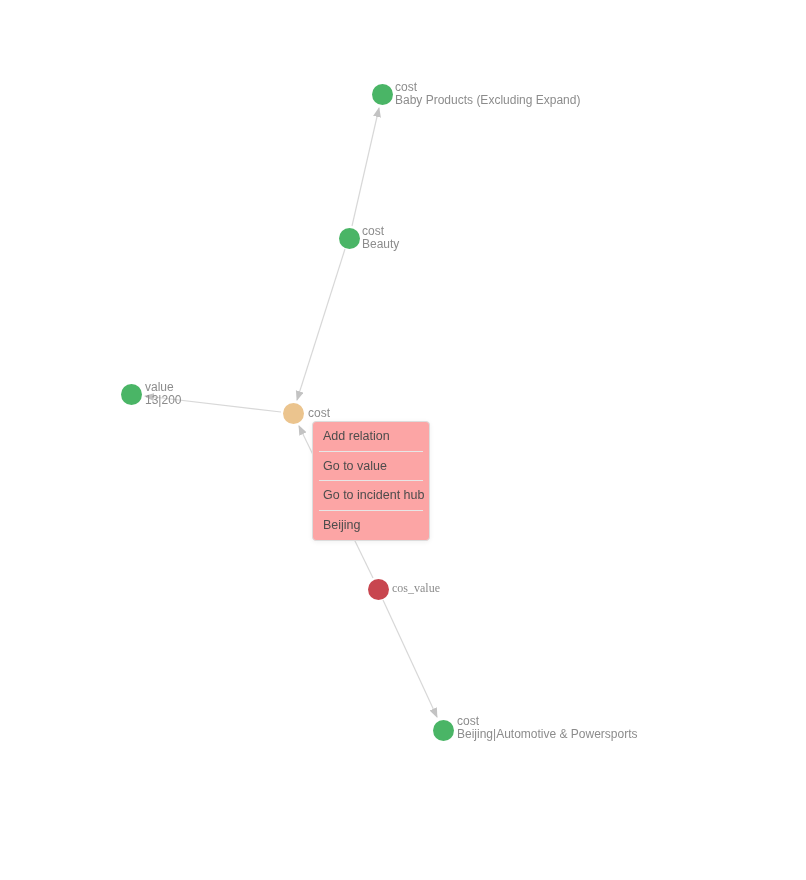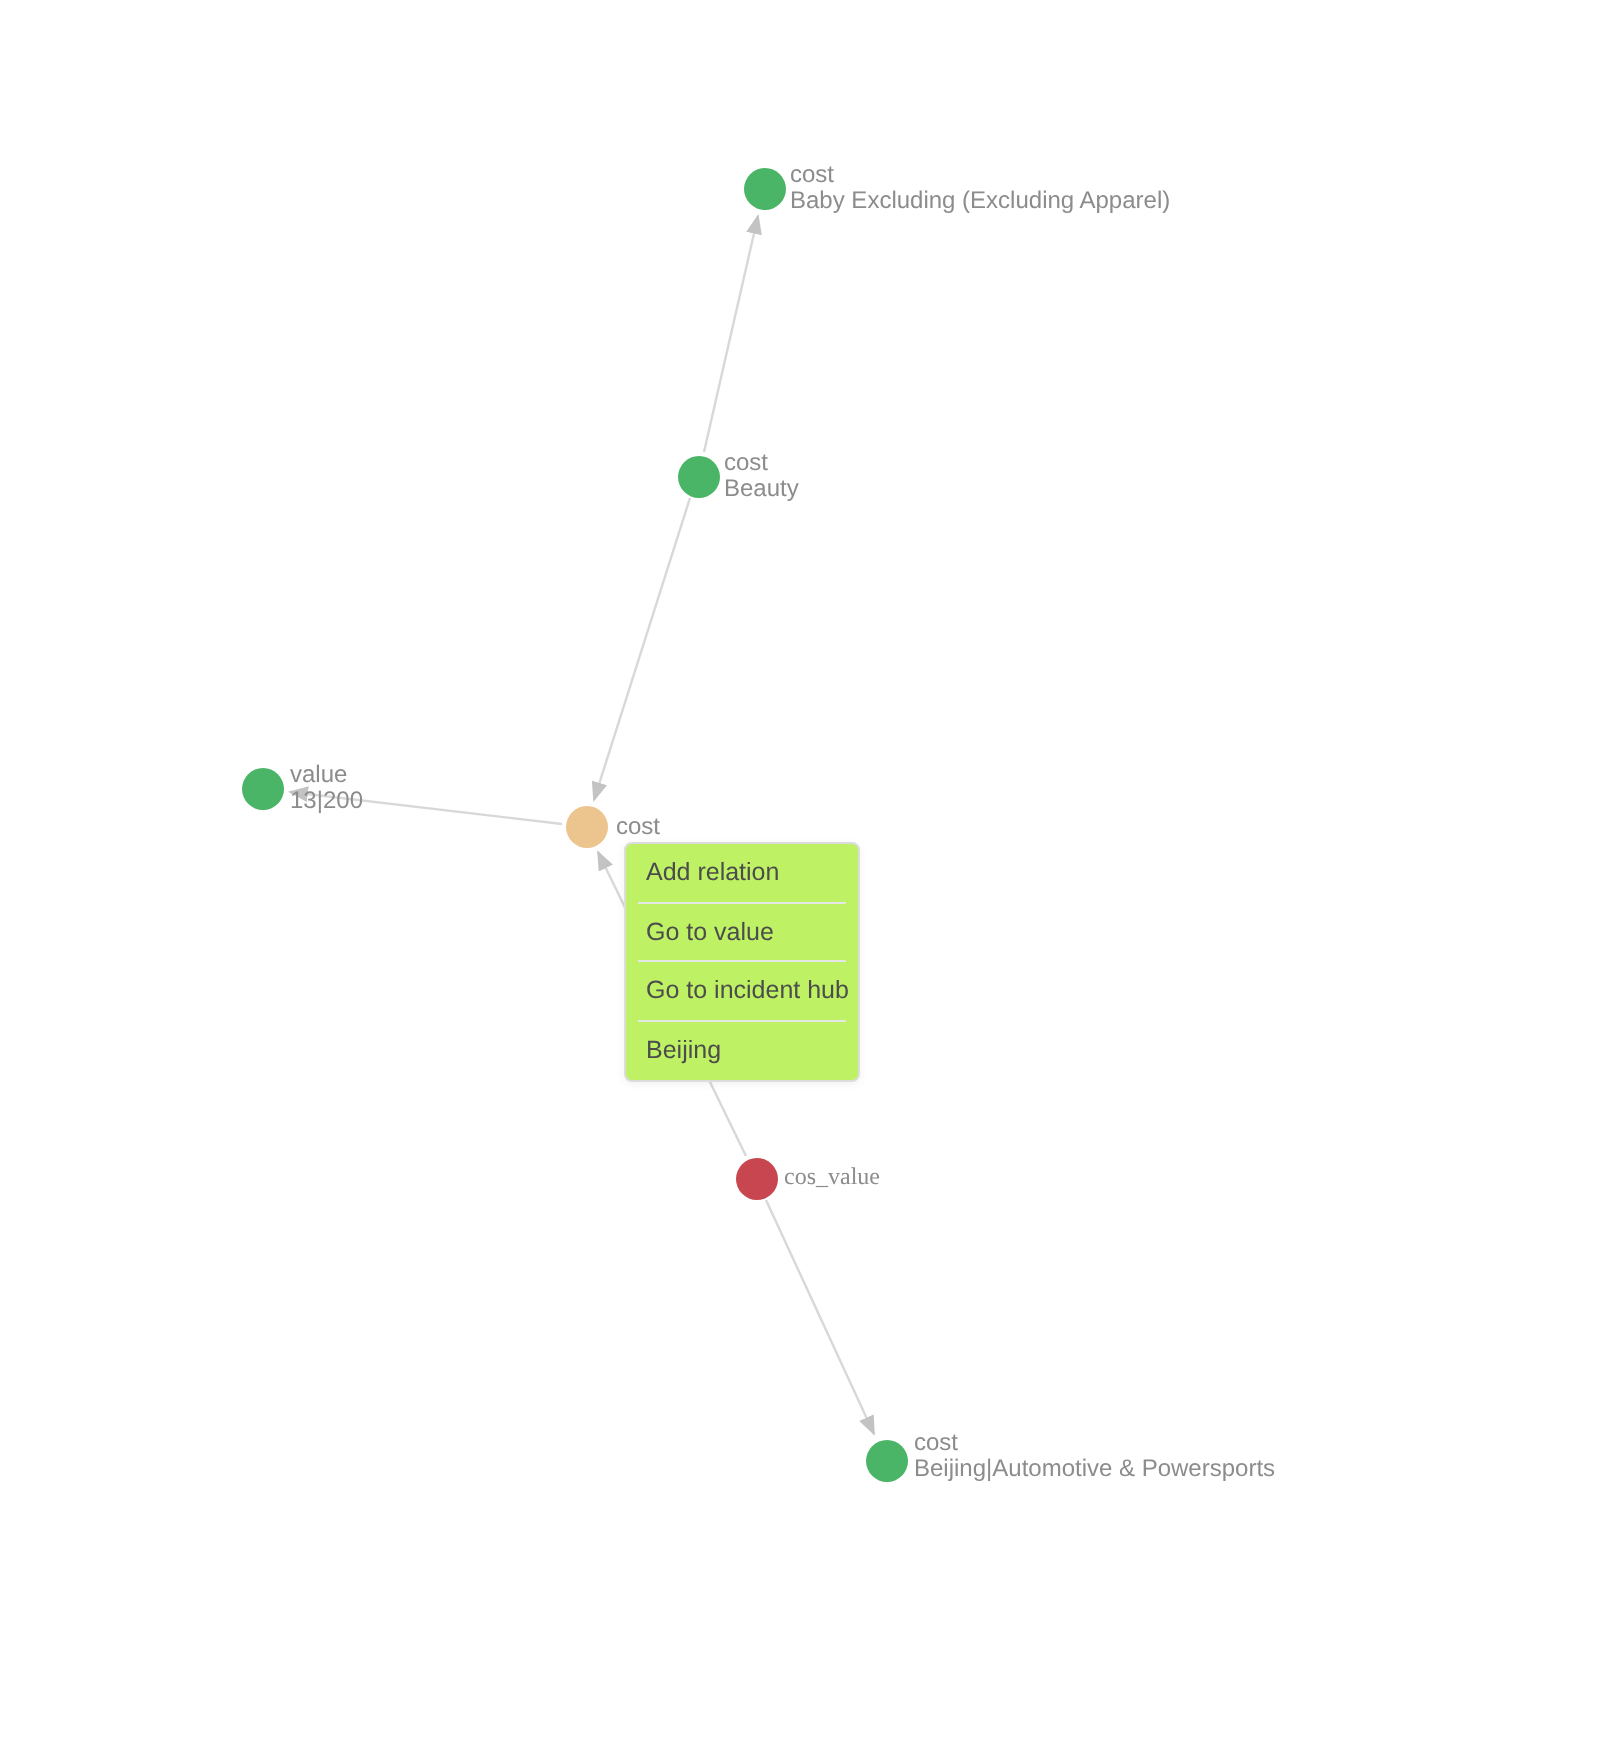--- a/index.html
+++ b/index.html
@@ -38,21 +38,21 @@
     line-height: 12.5px;
     color: #8c8c8c;
     white-space: nowrap;
     z-index: 2;
   }
   .context-menu {
     position: absolute;
     left: 312px;
     top: 421px;
     width: 118px;
-    background: #bef264;
+    background: #fca5a5;
     border: 1px solid #dcdcdc;
     border-radius: 4px;
     box-shadow: 0 1px 5px rgba(0,0,0,0.06);
     z-index: 10;
     box-sizing: border-box;
   }
   .menu-item {
     height: 29.6px;
     line-height: 29.6px;
     padding-left: 10px;
@@ -83,21 +83,21 @@
     <line class="edge" x1="352" y1="226" x2="379" y2="108" marker-end="url(#arrow)"></line>
     <line class="edge" x1="345" y1="249" x2="297" y2="400" marker-end="url(#arrow)"></line>
     <line class="edge" x1="373" y1="578" x2="299" y2="426" marker-end="url(#arrow)"></line>
     <line class="edge" x1="281" y1="412" x2="145" y2="396" marker-end="url(#arrow)"></line>
     <line class="edge" x1="383" y1="600" x2="437" y2="717" marker-end="url(#arrow)"></line>
   </svg>
 
   <div class="node-dot green" style="left:371.5px; top:83.5px;"></div>
   <div class="node-label" style="left:395px; top:81px;">
     <div>cost</div>
-    <div>Baby Excluding (Excluding Apparel)</div>
+    <div>Baby Products (Excluding Expand)</div>
   </div>
 
   <div class="node-dot green" style="left:338.5px; top:227.5px;"></div>
   <div class="node-label" style="left:362px; top:225px;">
     <div>cost</div>
     <div>Beauty</div>
   </div>
 
   <div class="node-dot green" style="left:120.5px; top:383.5px;"></div>
   <div class="node-label" style="left:145px; top:381px;">

